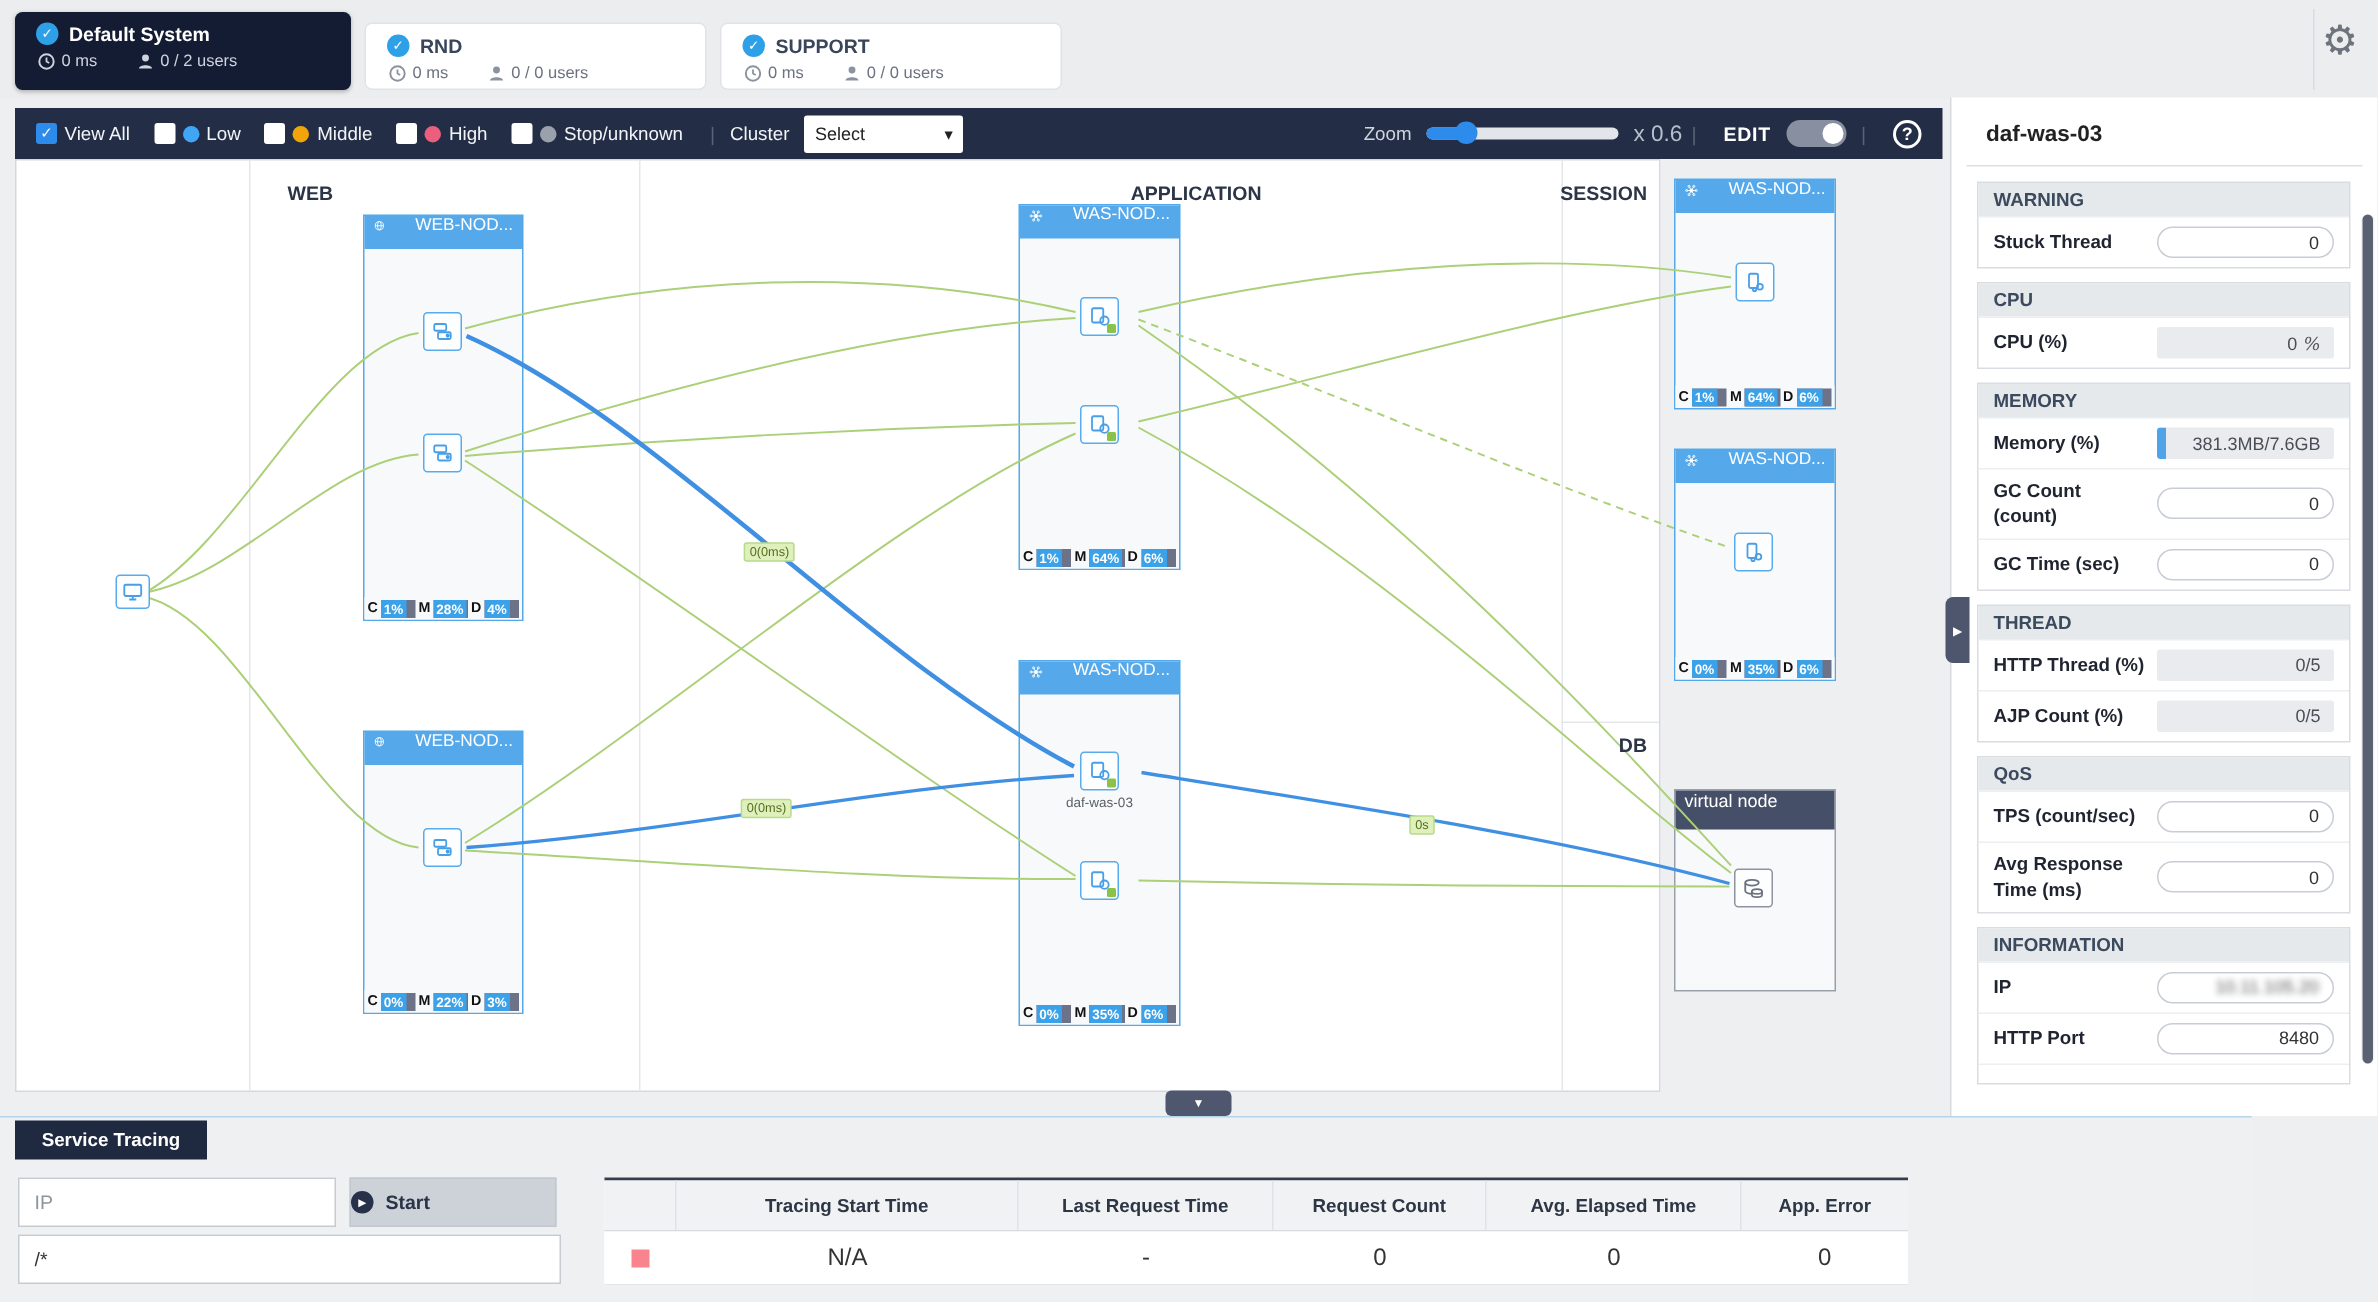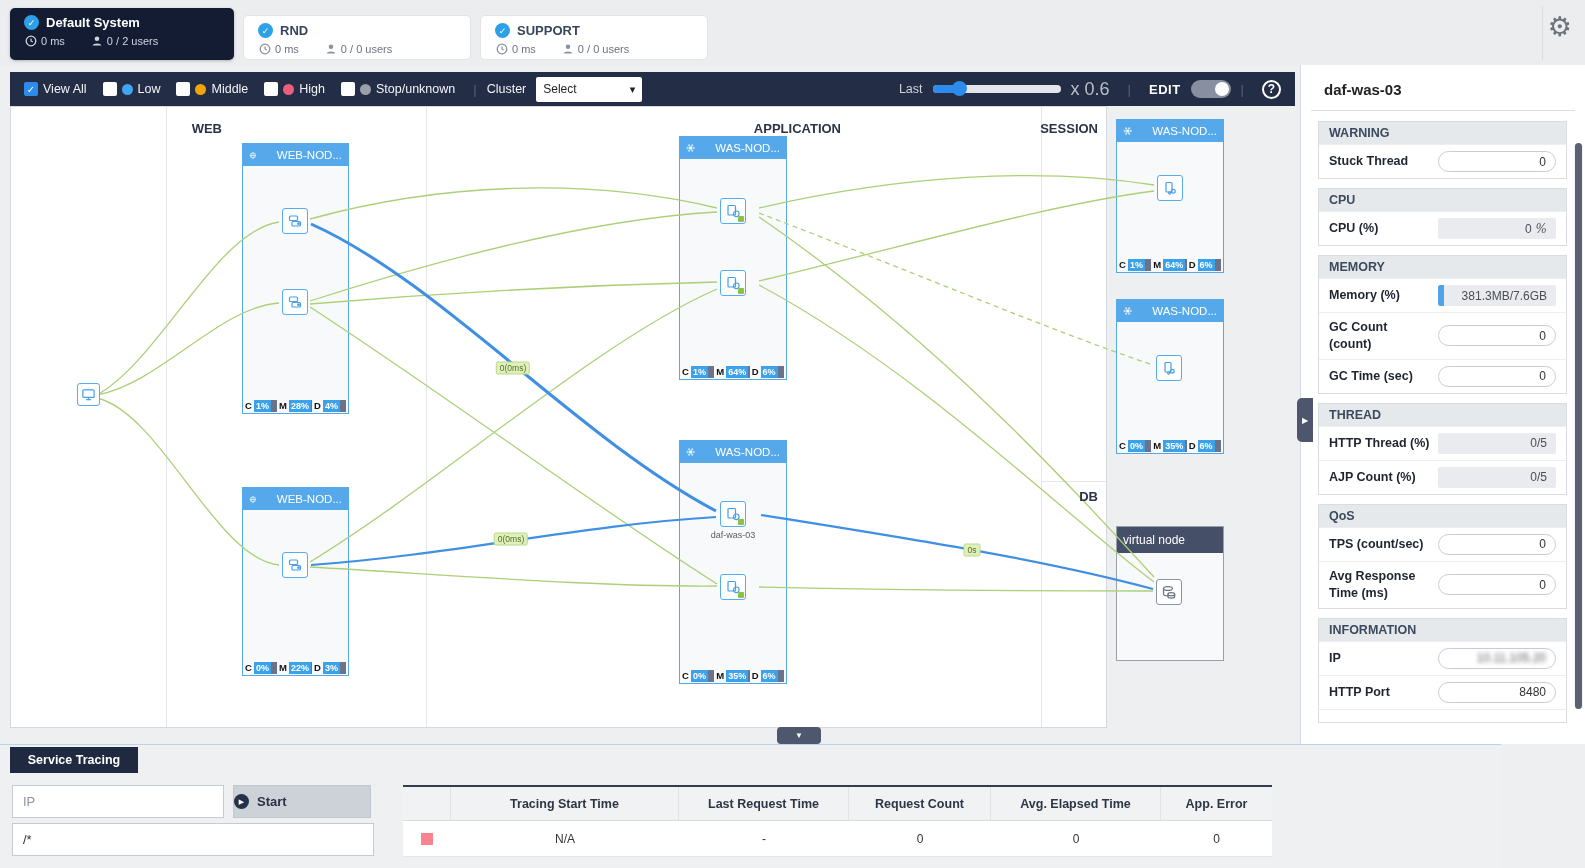--- a/index.html
+++ b/index.html
@@ -35,37 +35,37 @@
   .tb-divider { color:#5a6375; margin:0 10px 0 2px; font-size:13px; }
   .cluster-lbl { font-size:12.5px; margin-right:10px; color:#f2f4f7; }
   .select-box { width:106px; height:25px; background:#fff; border-radius:2px; display:flex; align-items:center;
                 justify-content:space-between; padding:0 7px; color:#222; font-size:12px; cursor:pointer; }
   .select-caret { font-size:11px; color:#222; }
   .tb-right { margin-left:auto; display:flex; align-items:center; }
   .zoom-lbl { font-size:12.5px; color:#cfd4dd; margin-right:10px; }
   .slider { width:128px; height:8px; border-radius:4px; background:#e2e5e9; position:relative; cursor:pointer; }
   .slider-fill { position:absolute; left:0; top:0; bottom:0; width:26px; background:#2d8ceb; border-radius:4px; }
   .slider-thumb { position:absolute; left:19px; top:-4px; width:15px; height:15px; border-radius:50%; background:#2d8ceb; }
-  .zoom-val { font-size:18px; color:#b8bfcc; margin:0 16px 0 10px; }
+  .zoom-val { font-size:15px; color:#b8bfcc; margin:0 4px 0 10px; }
   .edit-lbl { font-size:13px; font-weight:600; color:#fff; margin:0 10px 0 8px; letter-spacing:.5px; }
   .toggle { width:40px; height:18px; border-radius:9px; background:#878fa0; position:relative; cursor:pointer; }
   .toggle-knob { position:absolute; right:2px; top:2px; width:14px; height:14px; border-radius:50%; background:#fff; }
   .help { width:19px; height:19px; border-radius:50%; border:2px solid #fff; color:#fff; font-size:12px; font-weight:700;
           display:flex; align-items:center; justify-content:center; margin-left:8px; cursor:pointer; }
 
   
   .topology { position:absolute; left:10px; top:106px; width:1097px; height:622px; background:#ffffff;
               border:1px solid #d5d9de; }
   .col-line { position:absolute; top:0; bottom:0; width:1px; background:#e4e7ea; }
   .sess-hline { position:absolute; left:1030px; right:0; top:374px; height:1px; background:#e4e7ea; }
   .col-label { position:absolute; font-size:13px; font-weight:700; color:#2c3546; z-index:5; }
   .edges { position:absolute; left:0; top:0; z-index:3; pointer-events:none; }
 
   .nbox { position:absolute; border:1px solid #55a9ea; background:#f8f9fa; display:flex; flex-direction:column; z-index:2; }
-  .nbox-head { height:22px; background:#55a9ea; color:#fff; display:flex; align-items:center; gap:20px; padding:0 6px;
+  .nbox-head { height:22px; background:#55a9ea; color:#fff; display:flex; align-items:flex-start; gap:20px; padding:0 6px;
                font-size:11.5px; white-space:nowrap; overflow:hidden; flex:0 0 auto; }
   .nbox-body { flex:1; position:relative; }
   .nbox-stats { flex:0 0 auto; height:15px; display:flex; align-items:center; gap:2px; padding:0 2px; background:#f8f9fa; }
   .stat-k { font-size:9.5px; font-weight:700; color:#111; }
   .chip { flex:1; height:12px; background:#6c7389; overflow:hidden; display:flex; }
   .chip-fill { background:#3ba1e9; color:#fff; font-size:9px; font-weight:700; line-height:12px; padding:0 2px; white-space:nowrap; }
   .vnode .nbox-head { background:#454f68; font-size:12px; height:26px; }
   .vnode { border:1px solid #9aa0a8; }
 
   .nicon { position:absolute; width:26px; height:26px; background:#fdfeff; border:1.5px solid #5aabec; border-radius:3px;
@@ -118,21 +118,21 @@
   .play-ic { width:15px; height:15px; border-radius:50%; background:#27314a; color:#fff; font-size:7px;
              display:flex; align-items:center; justify-content:center; }
   .url-input { position:absolute; left:12px; top:78px; width:362px; height:33px; border:1px solid #c6cbd2; background:#fff;
                font-size:13px; padding:0 10px; color:#333; font-family:inherit; }
   .ttable { position:absolute; left:403px; top:40px; width:869px; border-top:2px solid #333b4d; background:#fff; }
   .t-head { display:flex; height:34px; background:#f1f2f4; border-bottom:1px solid #d8dce1; }
   .t-head > div { display:flex; align-items:center; justify-content:center; font-size:12.5px; font-weight:700; color:#2d3644;
                   border-right:1px solid #dfe2e6; }
   .t-head > div:last-child { border-right:none; }
   .t-row { display:flex; height:36px; background:#fff; border-bottom:1px solid #e2e5e9; }
-  .t-row > div { display:flex; align-items:center; justify-content:center; font-size:12px; color:#333; }
+  .t-row > div { display:flex; align-items:center; justify-content:center; font-size:16px; color:#333; }
   .c0 { width:48px; } .c1 { width:228px; } .c2 { width:170px; } .c3 { width:142px; } .c4 { width:170px; } .c5 { width:111px; }
   .swatch { width:12px; height:12px; background:#f9848e; }
 </style>
 </head>
 <body>
 
 <div class="topbar">
 
   <div class="syscard sel">
     <div class="sys-row1">
@@ -233,21 +233,21 @@
     <span>Stop/unknown</span>
   </span>
   <span class="tb-divider">|</span>
   <span class="cluster-lbl">Cluster</span>
   <span class="select-box">
     <span>Select</span>
     <span class="select-caret">▾</span>
   </span>
 
   <span class="tb-right">
-    <span class="zoom-lbl">Last</span>
+    <span class="zoom-lbl">Zoom</span>
     <span class="slider">
       <span class="slider-fill"></span>
       <span class="slider-thumb"></span>
     </span>
     <span class="zoom-val">x 0.6</span>
     <span class="tb-divider">|</span>
     <span class="edit-lbl">EDIT</span>
     <span class="toggle">
       <span class="toggle-knob"></span>
     </span>
@@ -554,21 +554,21 @@
     <svg width="16" height="16" viewBox="0 0 16 16" fill="none" stroke="#6b7280" stroke-width="1.2">
         <ellipse cx="7" cy="4.5" rx="4.5" ry="1.9"></ellipse>
         <path d="M2.5 4.5v5.5c0 1 2 1.9 4.5 1.9"></path>
         <ellipse cx="10.3" cy="10.3" rx="3.4" ry="1.6"></ellipse>
         <path d="M6.9 10.3v2.2c0 .9 1.5 1.6 3.4 1.6s3.4-.7 3.4-1.6v-2.2"></path>
       </svg>
   </div>
 
   <span class="edge-label" style="left:502px; top:261px;">0(0ms)</span>
   <span class="edge-label" style="left:500px; top:432px;">0(0ms)</span>
-  <span class="edge-label" style="left:937px; top:443px;margin-left:24px;">0s</span>
+  <span class="edge-label" style="left:937px; top:443px;">0s</span>
 </div>
 
 <div class="dpanel">
   <div class="dp-title">daf-was-03</div>
   <div class="dp-hr"></div>
 
   <div class="dsec">
     <div class="dsec-head">WARNING</div>
     <div class="drow">
       <span class="lbl">Stuck Thread</span>

